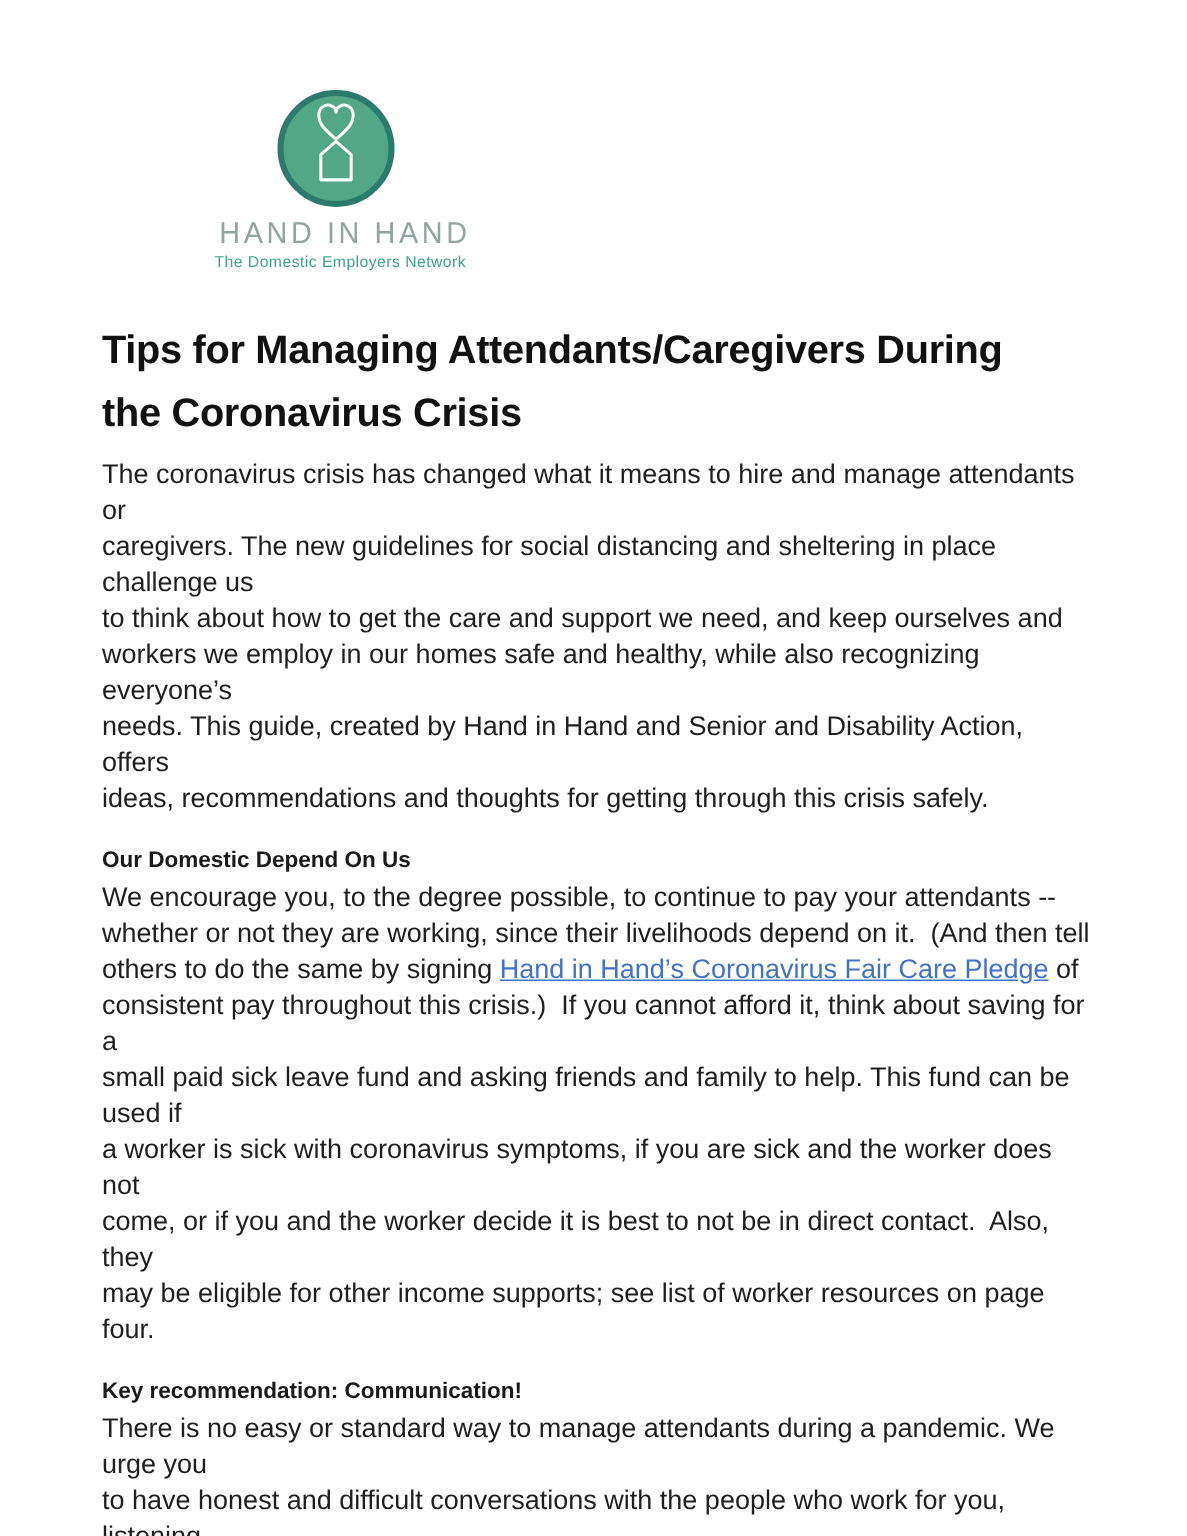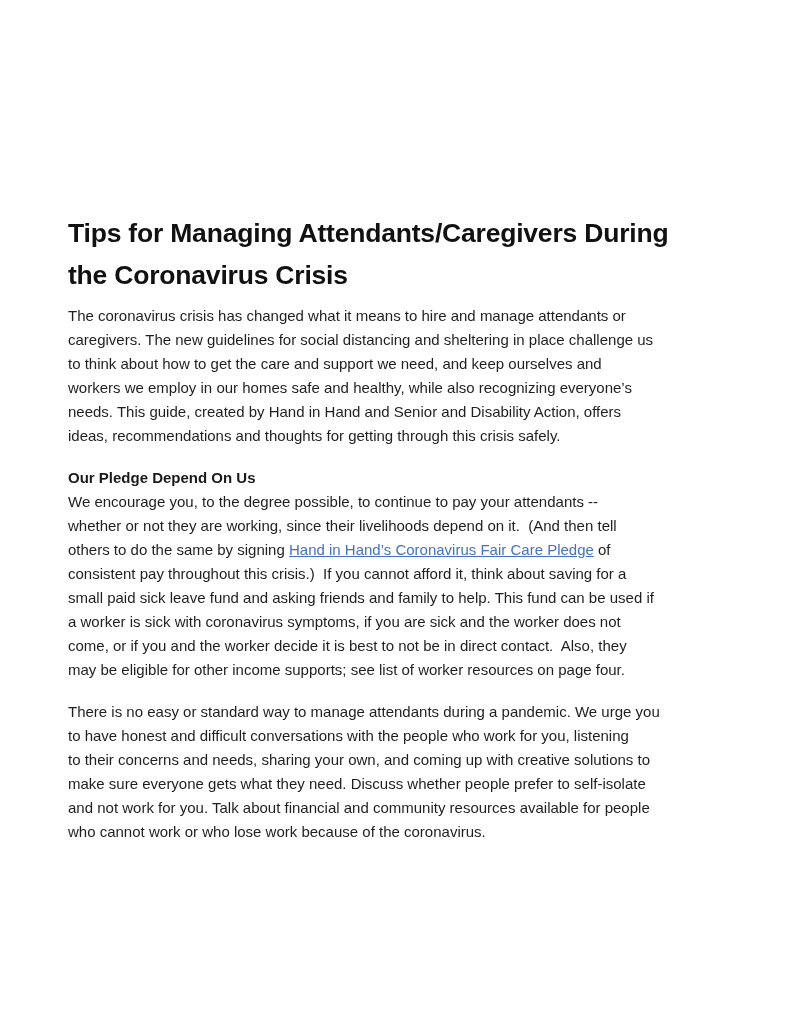--- a/index.html
+++ b/index.html
@@ -95,21 +95,21 @@
     margin: 0 0 8px 0;
     font-size: 26.5px;
     line-height: 42px;
     font-weight: 700;
     color: #111111;
     white-space: pre-wrap;
     letter-spacing: -0.2px;
   }
   .para {
     margin: 0 0 18px 0;
-    font-size: 15px;
+    font-size: 18px;
     line-height: 24px;
     white-space: pre-wrap;
   }
   .section-heading {
     margin: 0;
     font-size: 15px;
     line-height: 24px;
     font-weight: 700;
     color: #1a1a1a;
   }
@@ -118,44 +118,57 @@
     text-decoration: underline;
     cursor: pointer;
     text-align: right;
   }
 </style>
 </head>
 <body>
 
 <div class="page">
 
+  <div class="hih-logo">
+    <div class="hih-circle">
+      <span>
+        <svg width="42" height="62" viewBox="0 0 60 92" fill="none">
+          <path d="M30,40 C24,34 13,27 13,16 C13,8 20,4 26,7 C28.5,8.2 30,10.5 30,13 C30,10.5 31.5,8.2 34,7 C40,4 47,8 47,16 C47,27 36,34 30,40 Z" stroke="#ffffff" stroke-width="3" stroke-linejoin="round"></path>
+          <path d="M30,42 L45,55 L45,80 L15,80 L15,55 Z" stroke="#ffffff" stroke-width="3" stroke-linejoin="round"></path>
+        </svg>
+      </span>
+    </div>
+    <div class="hih-name">HAND IN HAND</div>
+    <div class="hih-tagline">The Domestic Employers Network</div>
+  </div>
 
 
   <div class="content">
 
     <h1 class="doc-title">Tips for Managing Attendants/Caregivers During
 the Coronavirus Crisis</h1>
 
     <p class="para">The coronavirus crisis has changed what it means to hire and manage attendants or
 caregivers. The new guidelines for social distancing and sheltering in place challenge us
 to think about how to get the care and support we need, and keep ourselves and
 workers we employ in our homes safe and healthy, while also recognizing everyone’s
 needs. This guide, created by Hand in Hand and Senior and Disability Action, offers
 ideas, recommendations and thoughts for getting through this crisis safely.</p>
 
-    <h2 class="section-heading">Our Pledge Depend On Us</h2>
+    <h2 class="section-heading">Our Domestic Depend On Us</h2>
     <p class="para"><span>We encourage you, to the degree possible, to continue to pay your attendants --
 whether or not they are working, since their livelihoods depend on it.  (And then tell
 others to do the same by signing </span><a class="doc-link">Hand in Hand’s Coronavirus Fair Care Pledge</a><span> of
 consistent pay throughout this crisis.)  If you cannot afford it, think about saving for a
 small paid sick leave fund and asking friends and family to help. This fund can be used if
 a worker is sick with coronavirus symptoms, if you are sick and the worker does not
 come, or if you and the worker decide it is best to not be in direct contact.  Also, they
 may be eligible for other income supports; see list of worker resources on page four.</span></p>
 
+    <h2 class="section-heading">Key recommendation: Communication!</h2>
     <p class="para">There is no easy or standard way to manage attendants during a pandemic. We urge you
 to have honest and difficult conversations with the people who work for you, listening
 to their concerns and needs, sharing your own, and coming up with creative solutions to
 make sure everyone gets what they need. Discuss whether people prefer to self-isolate
 and not work for you. Talk about financial and community resources available for people
 who cannot work or who lose work because of the coronavirus.</p>
 
   </div>
 
 </div>

